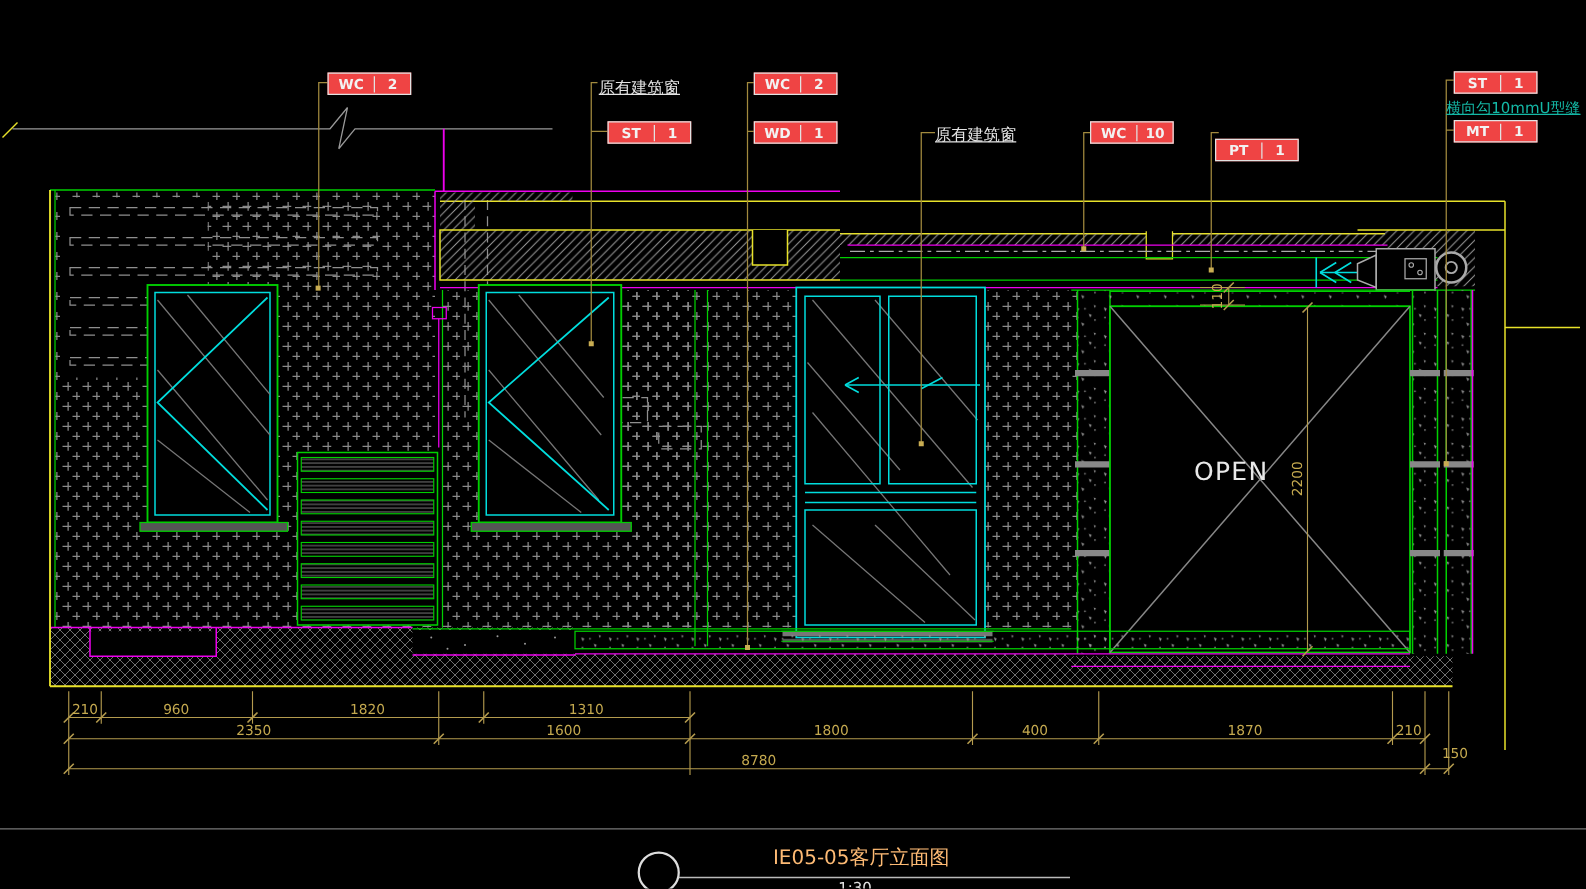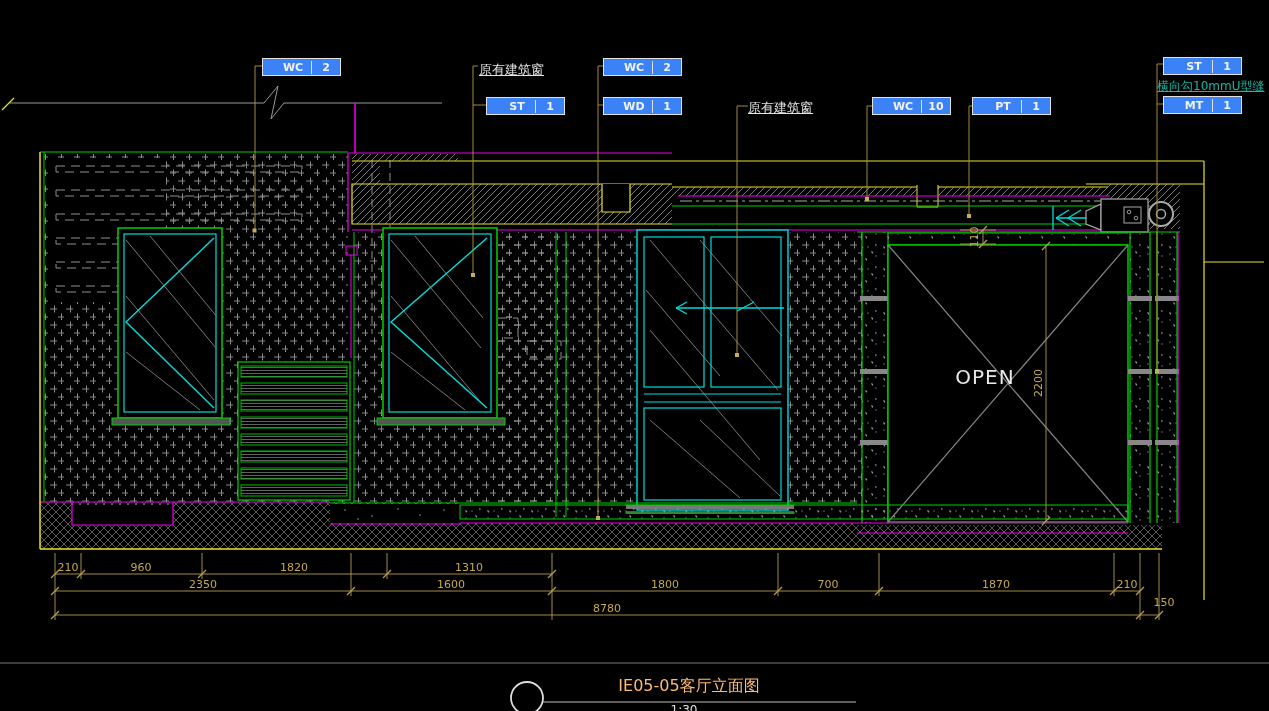--- a/index.html
+++ b/index.html
@@ -1,20 +1,20 @@
 <!DOCTYPE html>
 <html><head>
 <meta charset="utf-8">
 <style>
   html,body{margin:0;padding:0;background:#000;}
   .stage{position:relative;width:1269px;height:711px;background:#000;overflow:hidden;
          font-family:"DejaVu Sans",sans-serif;}
   .stage svg{position:absolute;left:0;top:0;}
-  .tag{position:absolute;display:flex;height:16px;border:1.5px solid #e2e2e2;background:#3b82f6;
-       color:#f2f2f2;font:bold 11px "DejaVu Sans",sans-serif;align-items:center;z-index:5;padding-left:12px;}
+  .tag{position:absolute;display:flex;height:16px;border:1.5px solid #e2e2e2;background:#ef4444;
+       color:#f2f2f2;font:bold 11px "DejaVu Sans",sans-serif;align-items:center;z-index:5;}
   .tag .c{min-width:30px;text-align:center;padding:0 3px;border-right:1.5px solid #e2e2e2;}
   .tag .n{min-width:22px;text-align:center;padding:0 3px;}
   .note{position:absolute;color:#e4e4e4;font:13px "DejaVu Sans",sans-serif;white-space:nowrap;z-index:5;text-decoration:underline;}
   .note.small{font-size:12px;color:#14b8a6;}
   .dim{position:absolute;transform:translateX(-50%);color:#c4a94f;
        font:11px "DejaVu Sans",sans-serif;white-space:nowrap;z-index:5;}
   .dim.v{transform:translate(-50%,-50%) rotate(-90deg);}
   .open-label{position:absolute;transform:translate(-50%,-50%);color:#e8e8e8;
        font:20px "DejaVu Sans",sans-serif;letter-spacing:1px;z-index:5;}
   .tb-num{position:absolute;transform:translate(-50%,-50%);color:#f0f0f0;
@@ -333,21 +333,21 @@
       <span class="n">2</span>
     </div>
 <div class="tag" style="left:603px;top:97px">
   <span class="c">WD</span>
       <span class="n">1</span>
     </div>
 <div class="tag" style="left:872px;top:97px">
   <span class="c">WC</span>
       <span class="n">10</span>
     </div>
-<div class="tag" style="left:972px;top:97px">
+<div class="tag" style="left:972px;top:111px">
   <span class="c">PT</span>
       <span class="n">1</span>
     </div>
 <div class="tag" style="left:1163px;top:57px">
   <span class="c">ST</span>
       <span class="n">1</span>
     </div>
 <div class="tag" style="left:1163px;top:96px">
   <span class="c">MT</span>
       <span class="n">1</span>
@@ -358,21 +358,21 @@
 <div class="note small" style="left:1157px;top:78px">横向勾10mmU型缝</div>
 <div class="open-label" style="left:985px;top:377px">OPEN</div>
 
 <div class="dim" style="left:68px;top:561px">210</div>
 <div class="dim" style="left:141px;top:561px">960</div>
 <div class="dim" style="left:294px;top:561px">1820</div>
 <div class="dim" style="left:469px;top:561px">1310</div>
 <div class="dim" style="left:203px;top:578px">2350</div>
 <div class="dim" style="left:451px;top:578px">1600</div>
 <div class="dim" style="left:665px;top:578px">1800</div>
-<div class="dim" style="left:828px;top:578px">700</div>
+<div class="dim" style="left:828px;top:578px">400</div>
 <div class="dim" style="left:996px;top:578px">1870</div>
 <div class="dim" style="left:1127px;top:578px">210</div>
 <div class="dim" style="left:607px;top:602px">8780</div>
 <div class="dim" style="left:1164px;top:596px">150</div>
 <div class="dim v" style="left:1038px;top:383px">2200</div>
 <div class="dim v" style="left:974px;top:237px">110</div>
 
 <div class="tb-num" style="left:527px;top:698px">05</div>
 <div class="tb-title" style="left:689px;top:676px">IE05-05客厅立面图</div>
 <div class="tb-scale" style="left:684px;top:703px">1:30</div>

